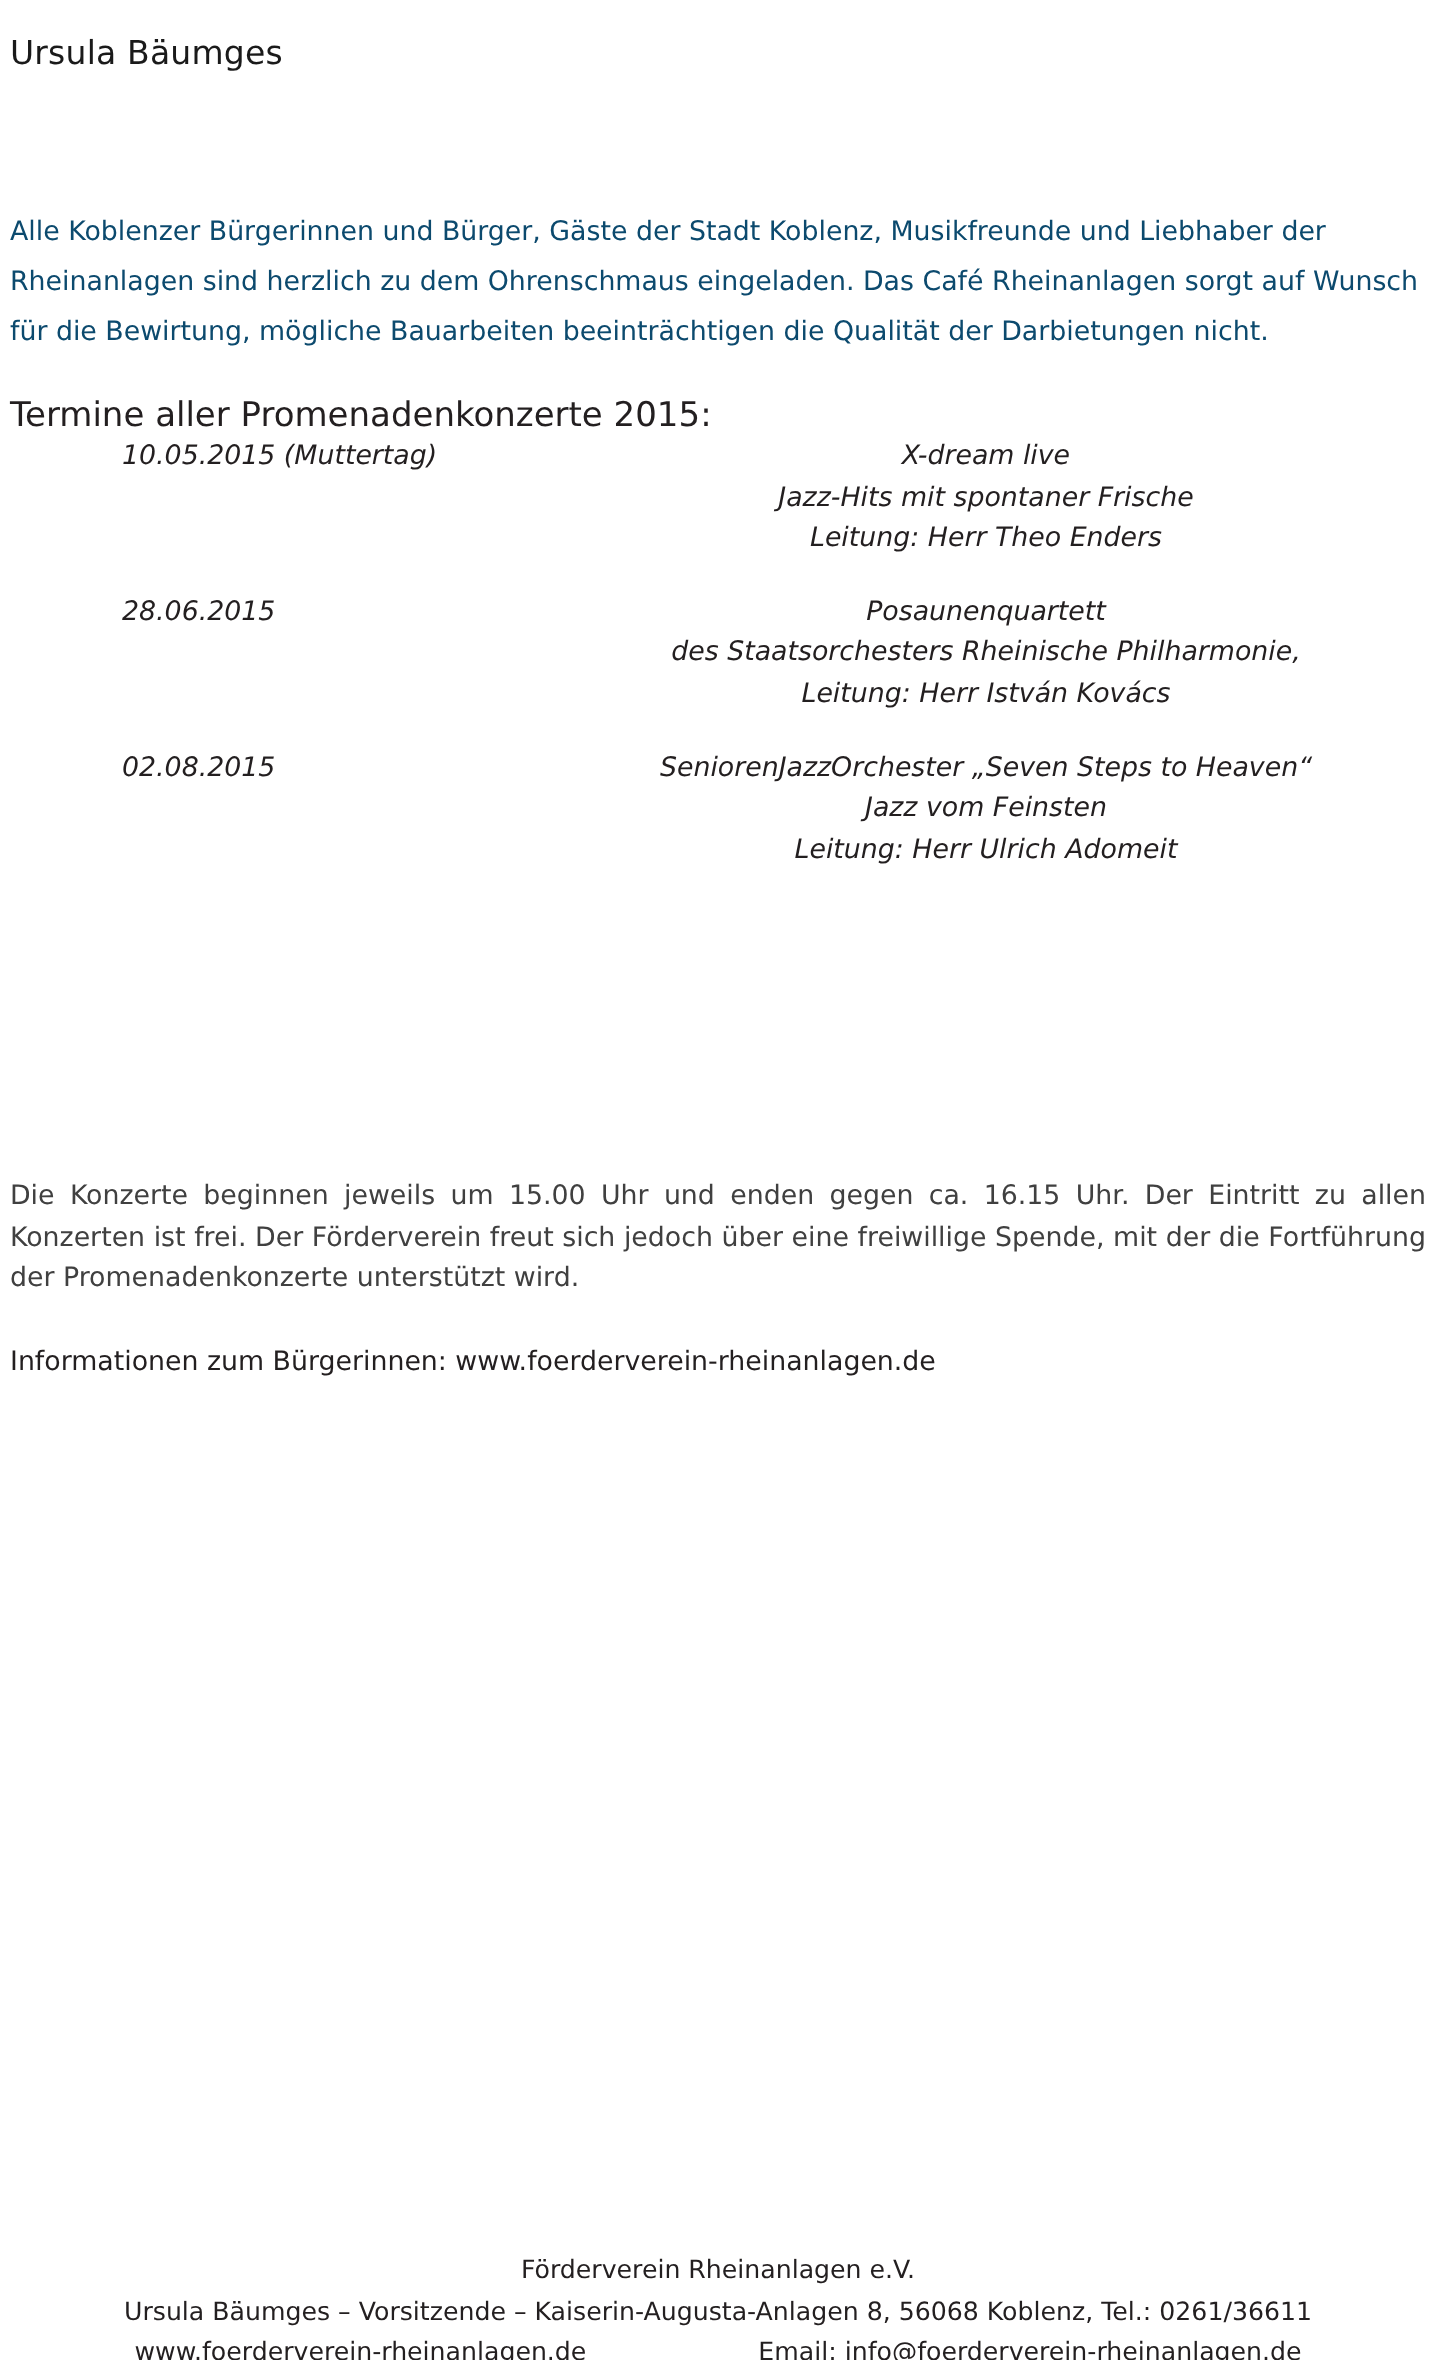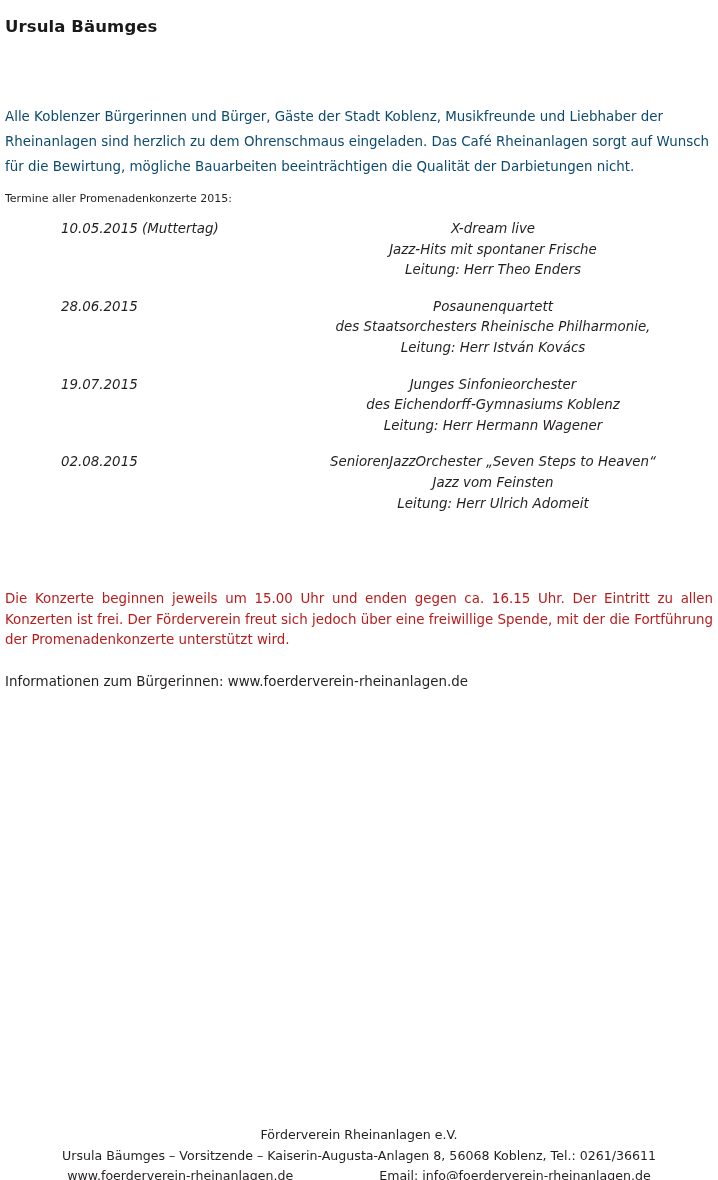--- a/index.html
+++ b/index.html
@@ -20,38 +20,38 @@
     width: 718px;
     height: 1180px;
     box-sizing: border-box;
     padding: 0;
   }
   .doc-title {
     position: absolute;
     left: 5px;
     top: 6px;
     font-size: 16.5px;
-    font-weight: bold;
+    font-weight: normal;
     letter-spacing: 0.1px;
     color: #1a1a1a;
   }
   .intro {
     position: absolute;
     left: 5px;
     top: 91px;
     width: 710px;
     font-size: 13.4px;
     line-height: 25px;
     color: #0c4a6e;
   }
   .termine-head {
     position: absolute;
     left: 5px;
     top: 181px;
-    font-size: 11px;
+    font-size: 17px;
     color: #231f20;
   }
   .concert-table {
     position: absolute;
     left: 61px;
     top: 219px;
     width: 650px;
     border-collapse: collapse;
   }
   .concert-table td {
@@ -71,21 +71,21 @@
   }
   .detail-line { display: block; white-space: nowrap; text-align: center; }
   .closing {
     position: absolute;
     left: 5px;
     top: 576px;
     width: 708px;
     font-size: 13.4px;
     line-height: 20.5px;
     text-align: justify;
-    color: #b91c1c;
+    color: #404040;
   }
   .info-line {
     position: absolute;
     left: 5px;
     top: 661px;
     font-size: 13.4px;
     color: #231f20;
   }
   .footer {
     position: absolute;
@@ -127,28 +127,20 @@
       </tr>
       <tr>
         <td class="date-cell">28.06.2015</td>
         <td class="detail-cell">
           <span class="detail-line">Posaunenquartett</span>
           <span class="detail-line">des Staatsorchesters Rheinische Philharmonie,</span>
           <span class="detail-line">Leitung: Herr István Kovács</span>
         </td>
       </tr>
       <tr>
-        <td class="date-cell">19.07.2015</td>
-        <td class="detail-cell">
-          <span class="detail-line">Junges Sinfonieorchester</span>
-          <span class="detail-line">des Eichendorff-Gymnasiums Koblenz</span>
-          <span class="detail-line">Leitung: Herr Hermann Wagener</span>
-        </td>
-      </tr>
-      <tr>
         <td class="date-cell">02.08.2015</td>
         <td class="detail-cell">
           <span class="detail-line">SeniorenJazzOrchester „Seven Steps to Heaven“</span>
           <span class="detail-line">Jazz vom Feinsten</span>
           <span class="detail-line">Leitung: Herr Ulrich Adomeit</span>
         </td>
       </tr>
     </tbody>
   </table>
 

